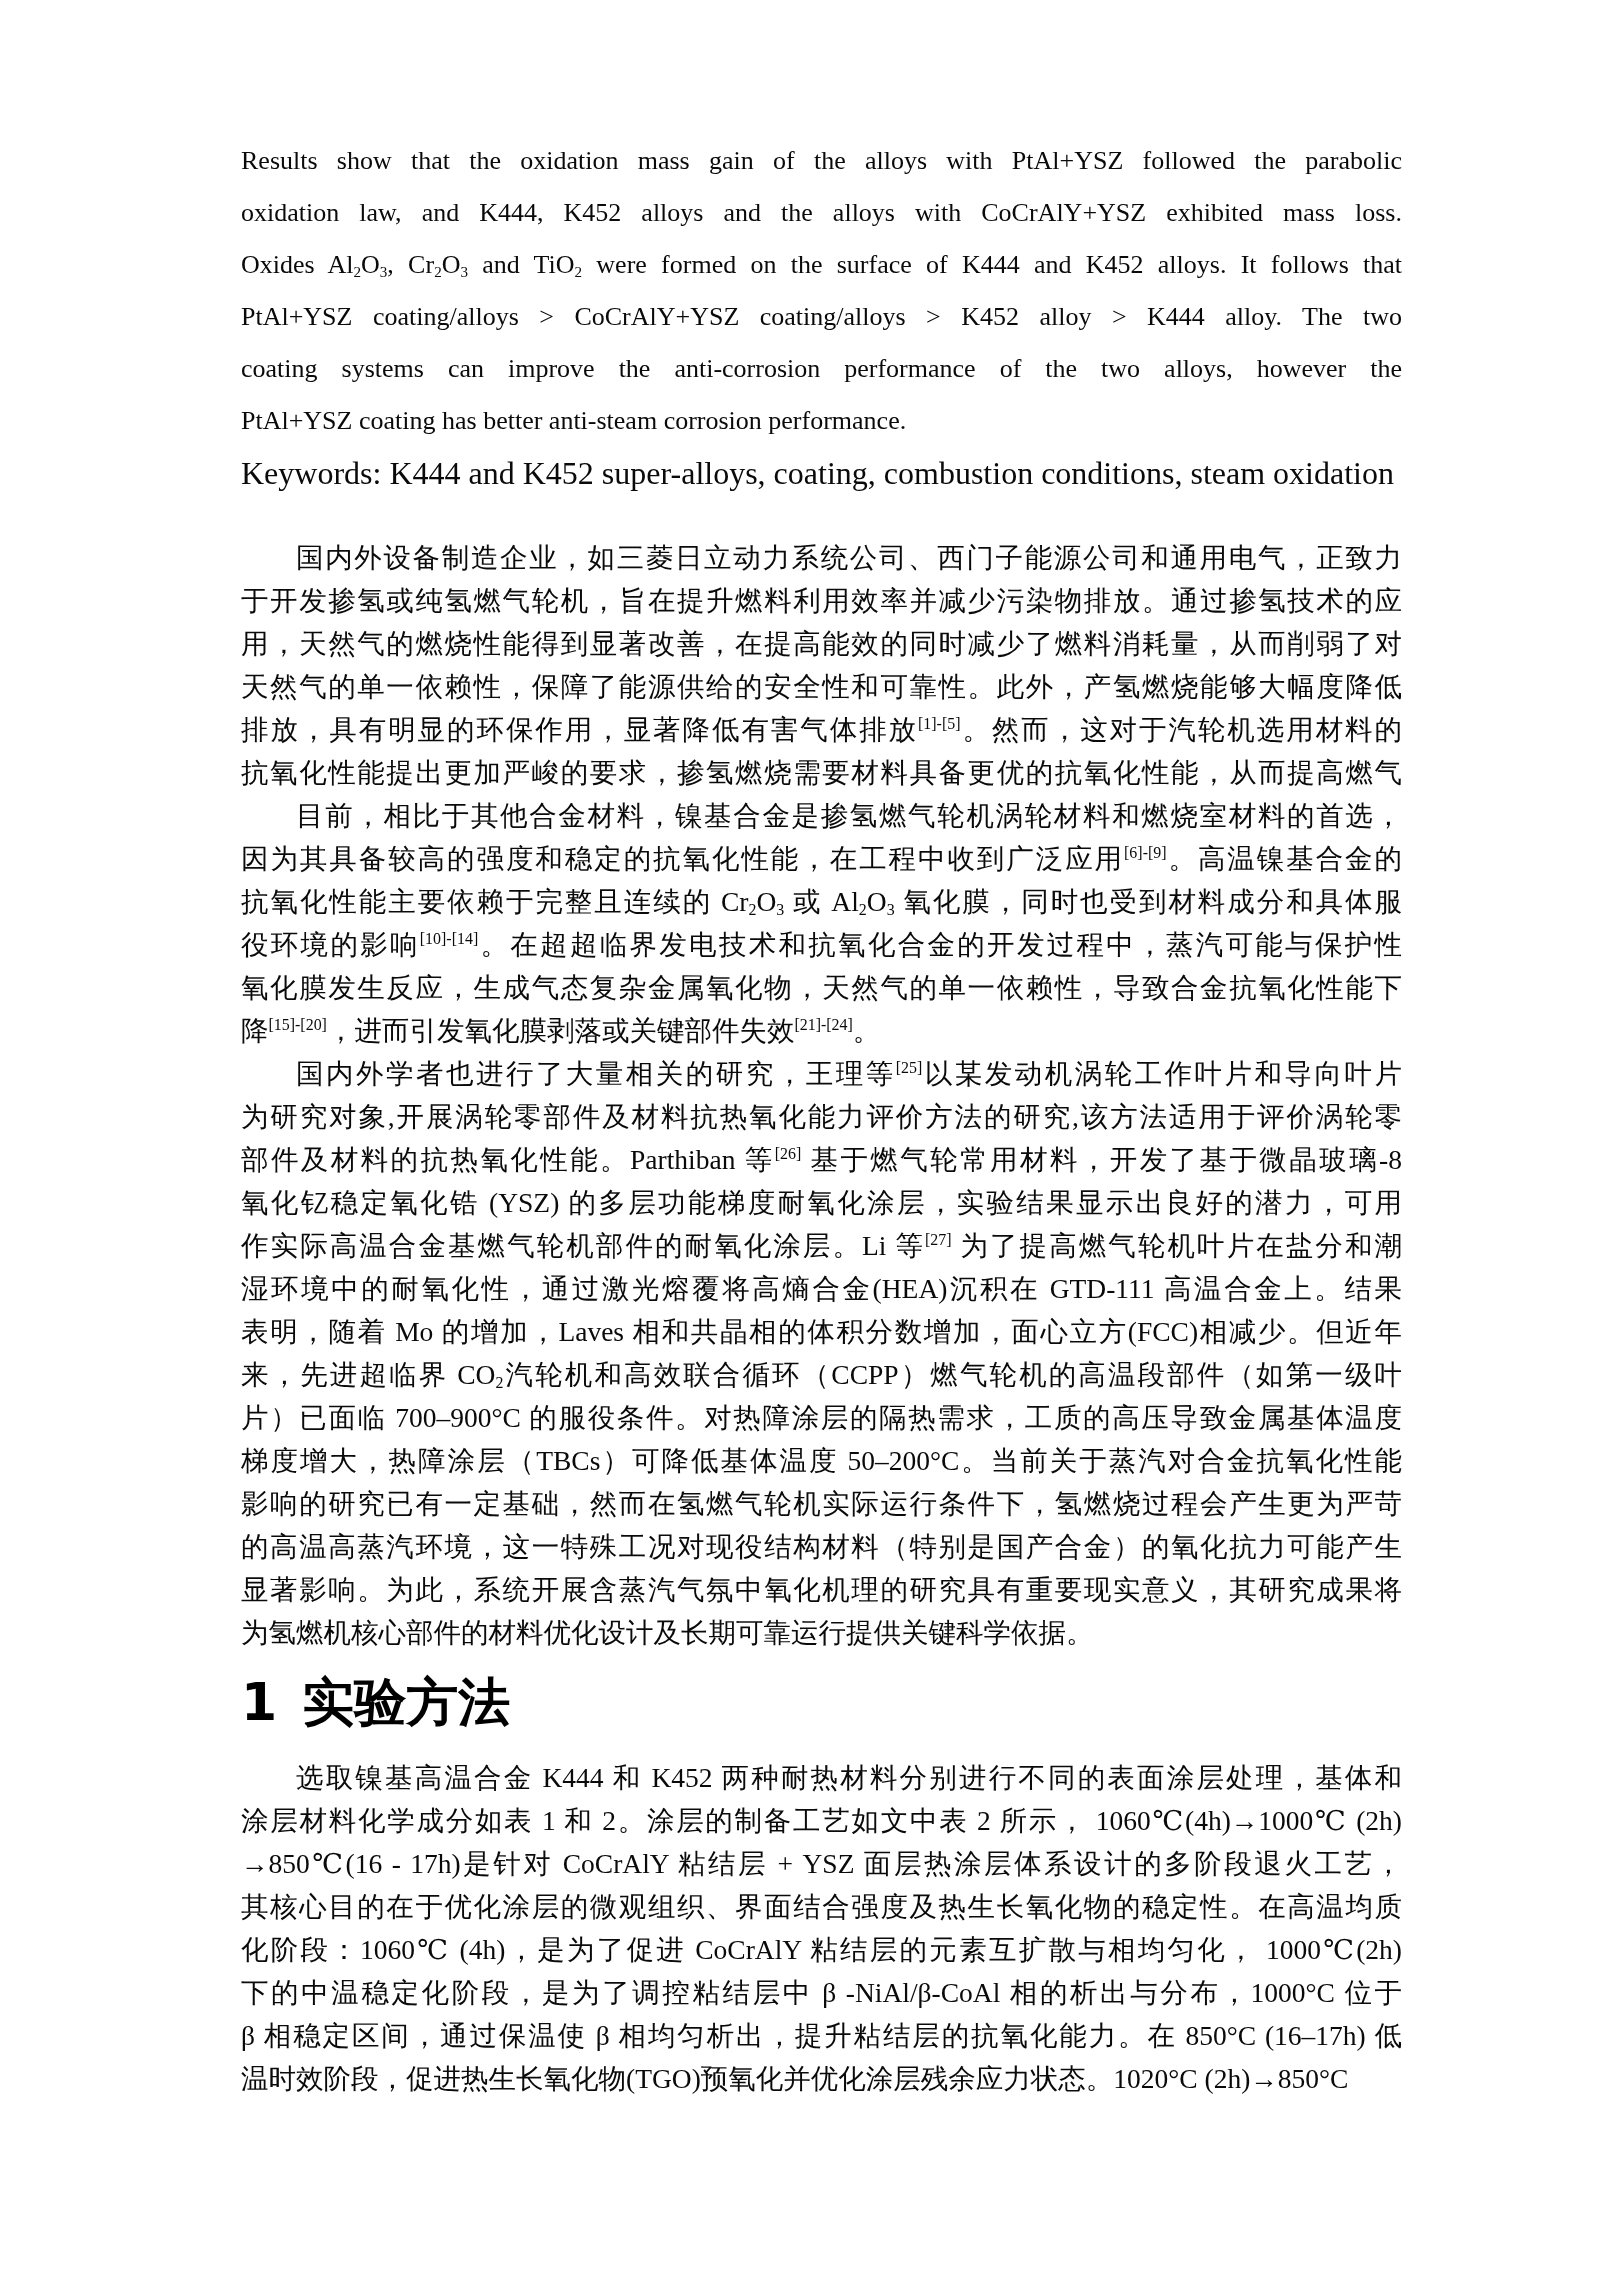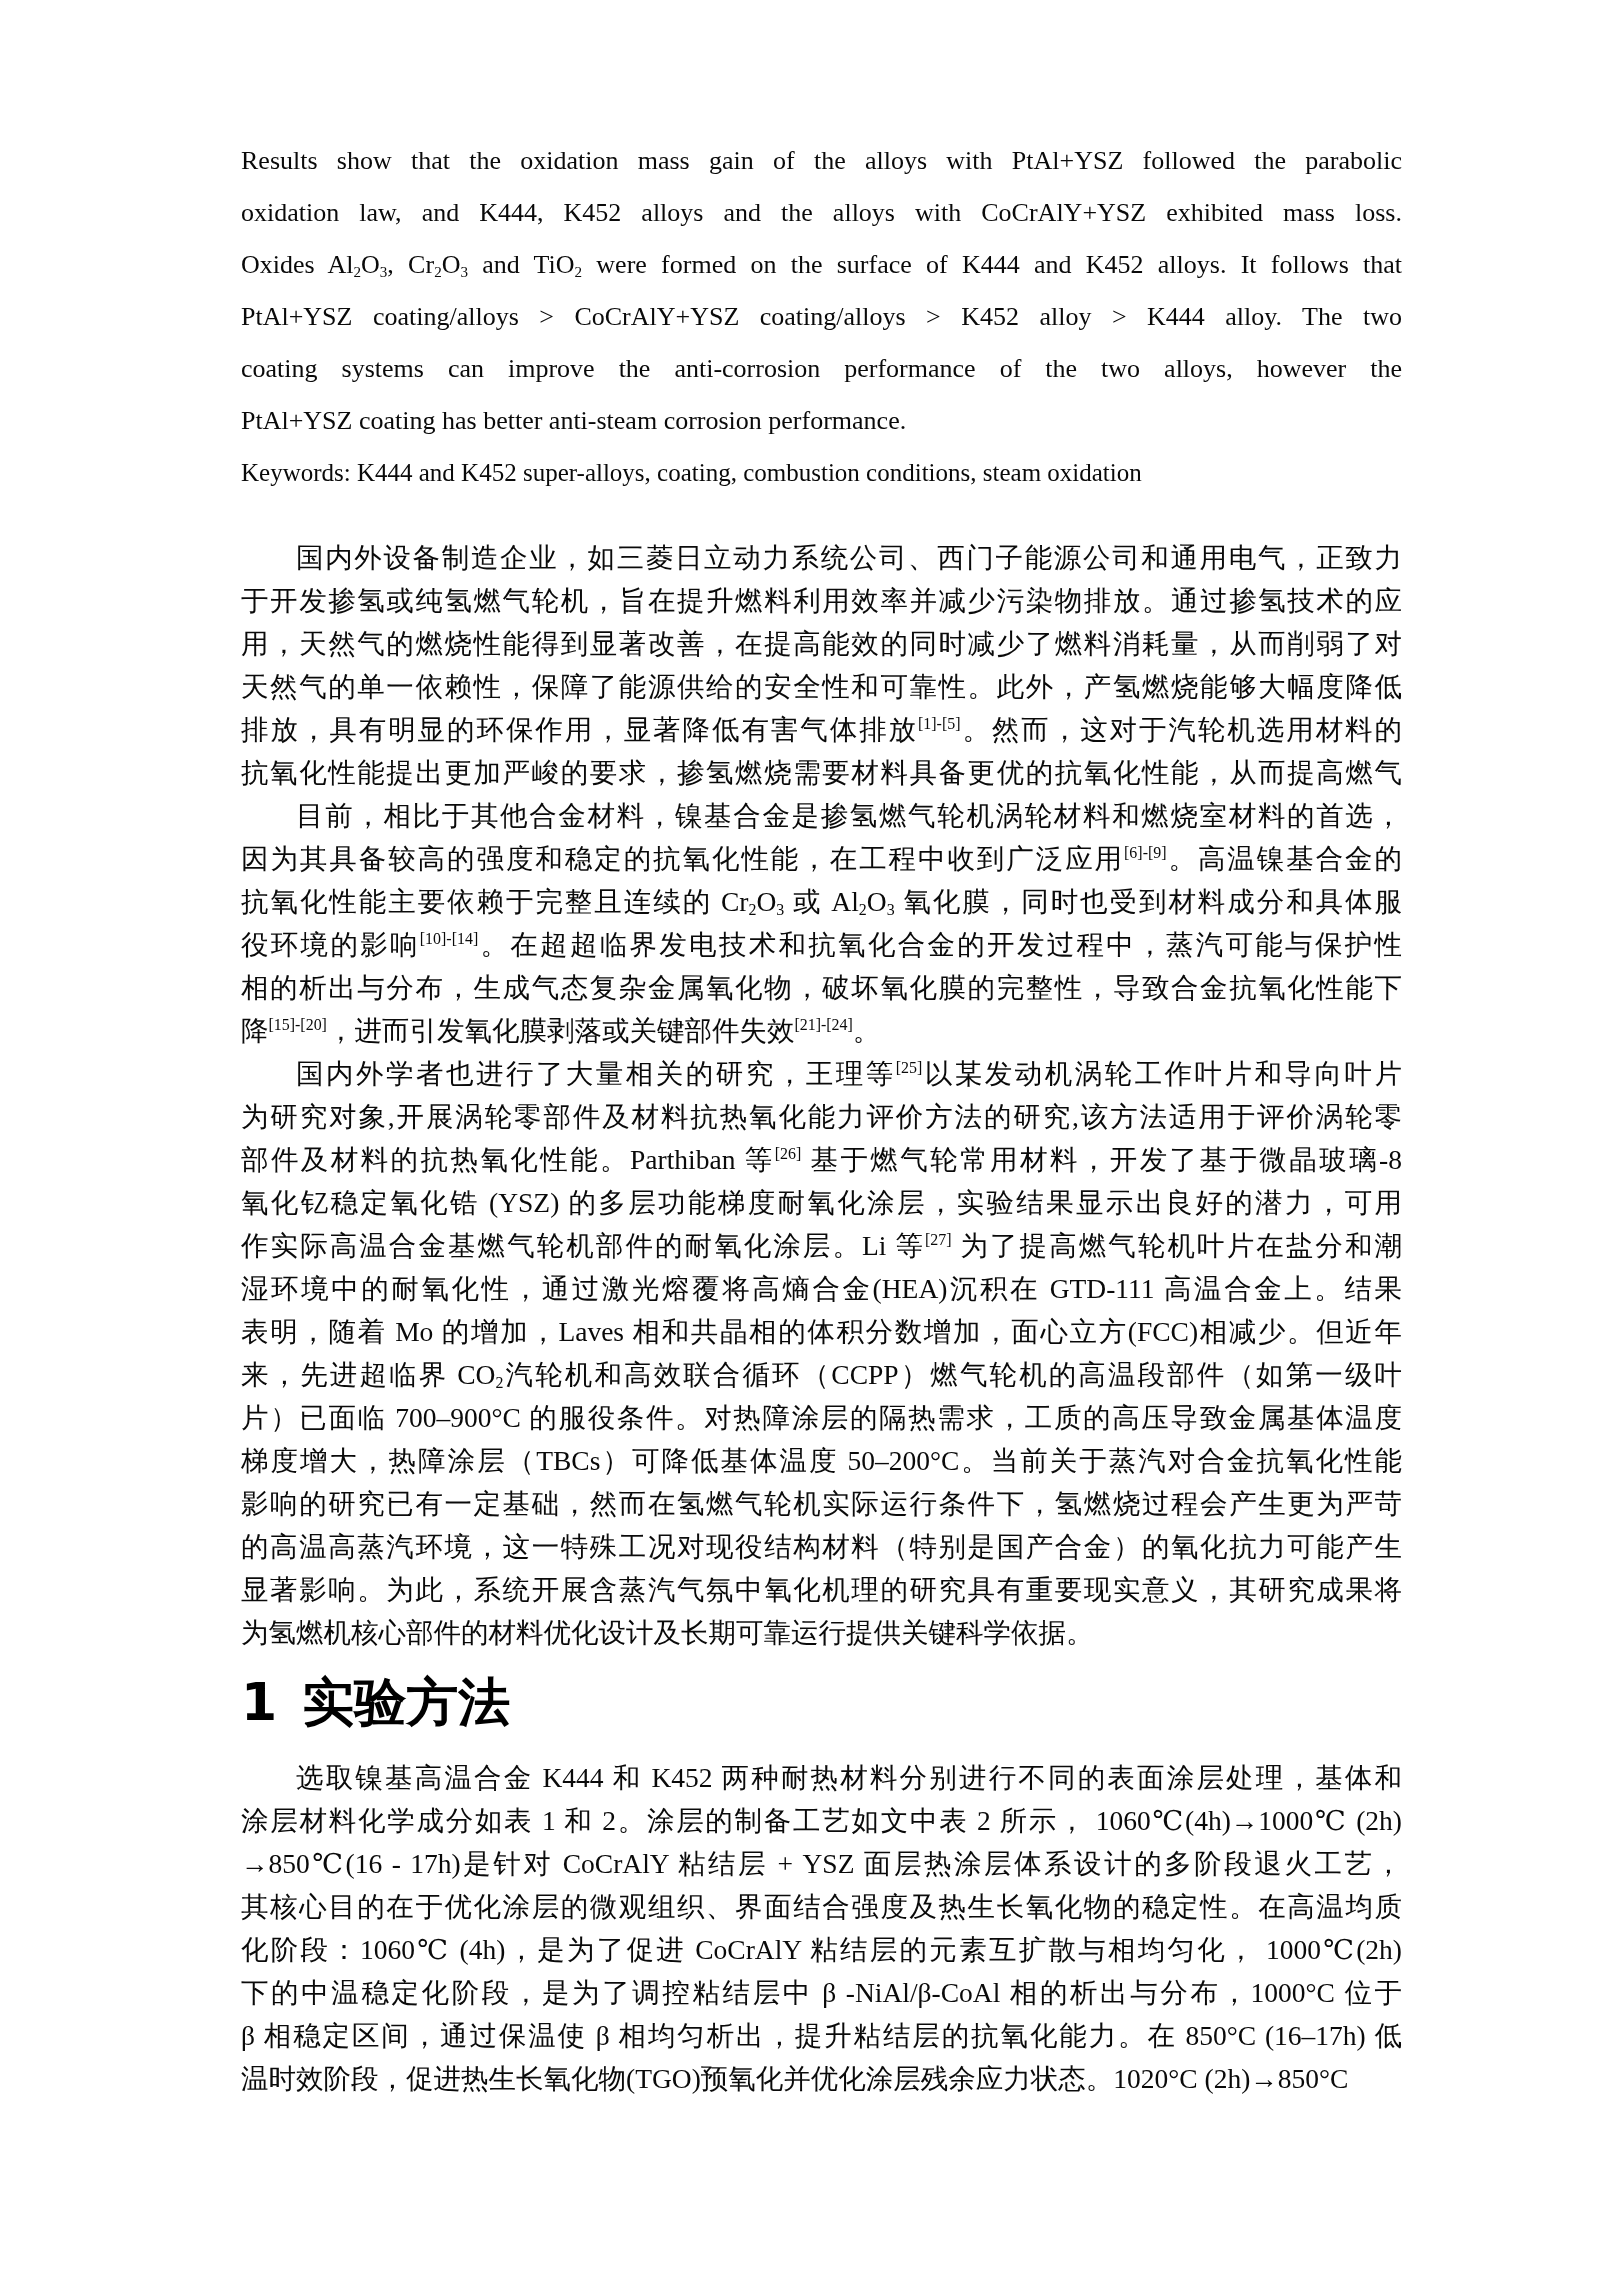--- a/index.html
+++ b/index.html
@@ -18,21 +18,21 @@
     width:1161px;
   }
   
   .en-block{
     font-family:"Liberation Serif","DejaVu Serif",serif;
     font-size:26px;
     line-height:52px;
   }
   .keywords-line{
     font-family:"Liberation Serif","DejaVu Serif",serif;
-    font-size:25px;
+    font-size:32px;
     line-height:52px;
     text-align:left;
     margin:0 0 37px 0;
   }
   
   .cn-block{
     font-family:"Liberation Serif","DejaVu Serif",serif;
     font-size:27.5px;
     line-height:43px;
   }
@@ -95,21 +95,21 @@
         <div class="tline">天然气的单一依赖性，保障了能源供给的安全性和可靠性。此外，产氢燃烧能够大幅度降低</div>
         <div class="tline">排放，具有明显的环保作用，显著降低有害气体排放<sup>[1]-[5]</sup>。然而，这对于汽轮机选用材料的</div>
         <div class="tline">抗氧化性能提出更加严峻的要求，掺氢燃烧需要材料具备更优的抗氧化性能，从而提高燃气</div>
       </section>
 
     <section class="cn-block">
         <div class="tline tline-indent">目前，相比于其他合金材料，镍基合金是掺氢燃气轮机涡轮材料和燃烧室材料的首选，</div>
         <div class="tline">因为其具备较高的强度和稳定的抗氧化性能，在工程中收到广泛应用<sup>[6]-[9]</sup>。高温镍基合金的</div>
         <div class="tline">抗氧化性能主要依赖于完整且连续的 Cr<sub>2</sub>O<sub>3</sub> 或 Al<sub>2</sub>O<sub>3</sub> 氧化膜，同时也受到材料成分和具体服</div>
         <div class="tline">役环境的影响<sup>[10]-[14]</sup>。在超超临界发电技术和抗氧化合金的开发过程中，蒸汽可能与保护性</div>
-        <div class="tline">相的析出与分布，生成气态复杂金属氧化物，破坏氧化膜的完整性，导致合金抗氧化性能下</div>
+        <div class="tline">氧化膜发生反应，生成气态复杂金属氧化物，天然气的单一依赖性，导致合金抗氧化性能下</div>
         <div class="tline tline-last">降<sup>[15]-[20]</sup>，进而引发氧化膜剥落或关键部件失效<sup>[21]-[24]</sup>。</div>
       </section>
 
     <section class="cn-block">
         <div class="tline tline-indent">国内外学者也进行了大量相关的研究，王理等<sup>[25]</sup>以某发动机涡轮工作叶片和导向叶片</div>
         <div class="tline">为研究对象,开展涡轮零部件及材料抗热氧化能力评价方法的研究,该方法适用于评价涡轮零</div>
         <div class="tline">部件及材料的抗热氧化性能。Parthiban 等<sup>[26]</sup> 基于燃气轮常用材料，开发了基于微晶玻璃-8</div>
         <div class="tline">氧化钇稳定氧化锆 (YSZ) 的多层功能梯度耐氧化涂层，实验结果显示出良好的潜力，可用</div>
         <div class="tline">作实际高温合金基燃气轮机部件的耐氧化涂层。Li 等<sup>[27]</sup> 为了提高燃气轮机叶片在盐分和潮</div>
         <div class="tline">湿环境中的耐氧化性，通过激光熔覆将高熵合金(HEA)沉积在 GTD-111 高温合金上。结果</div>

